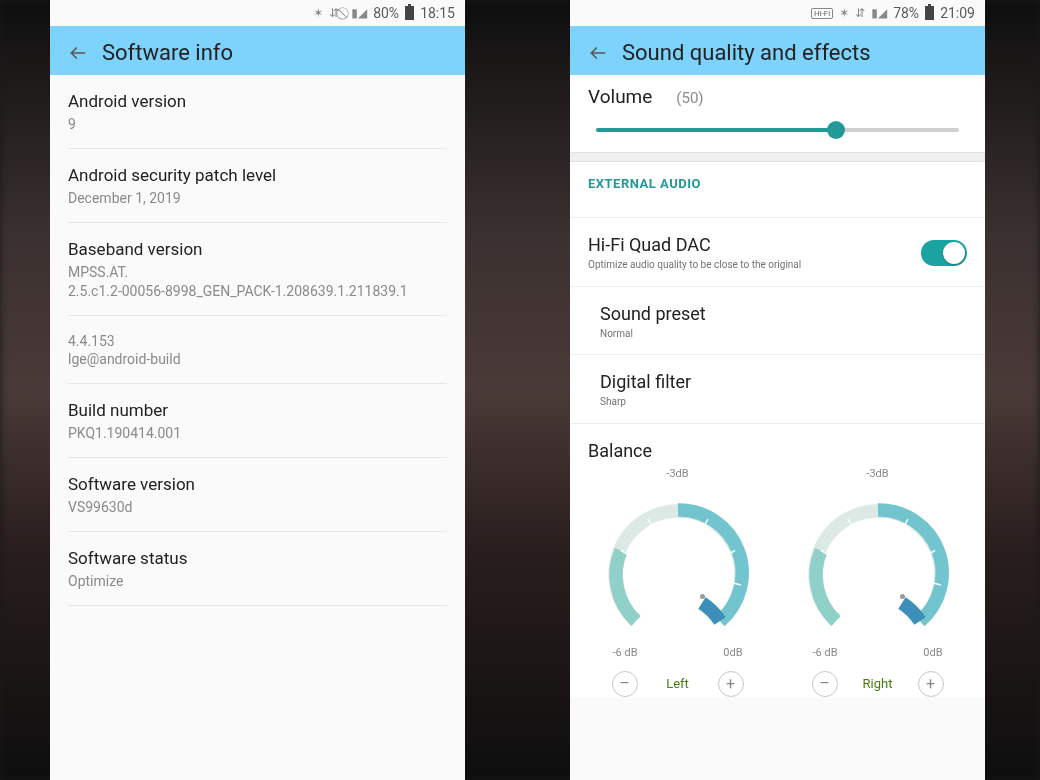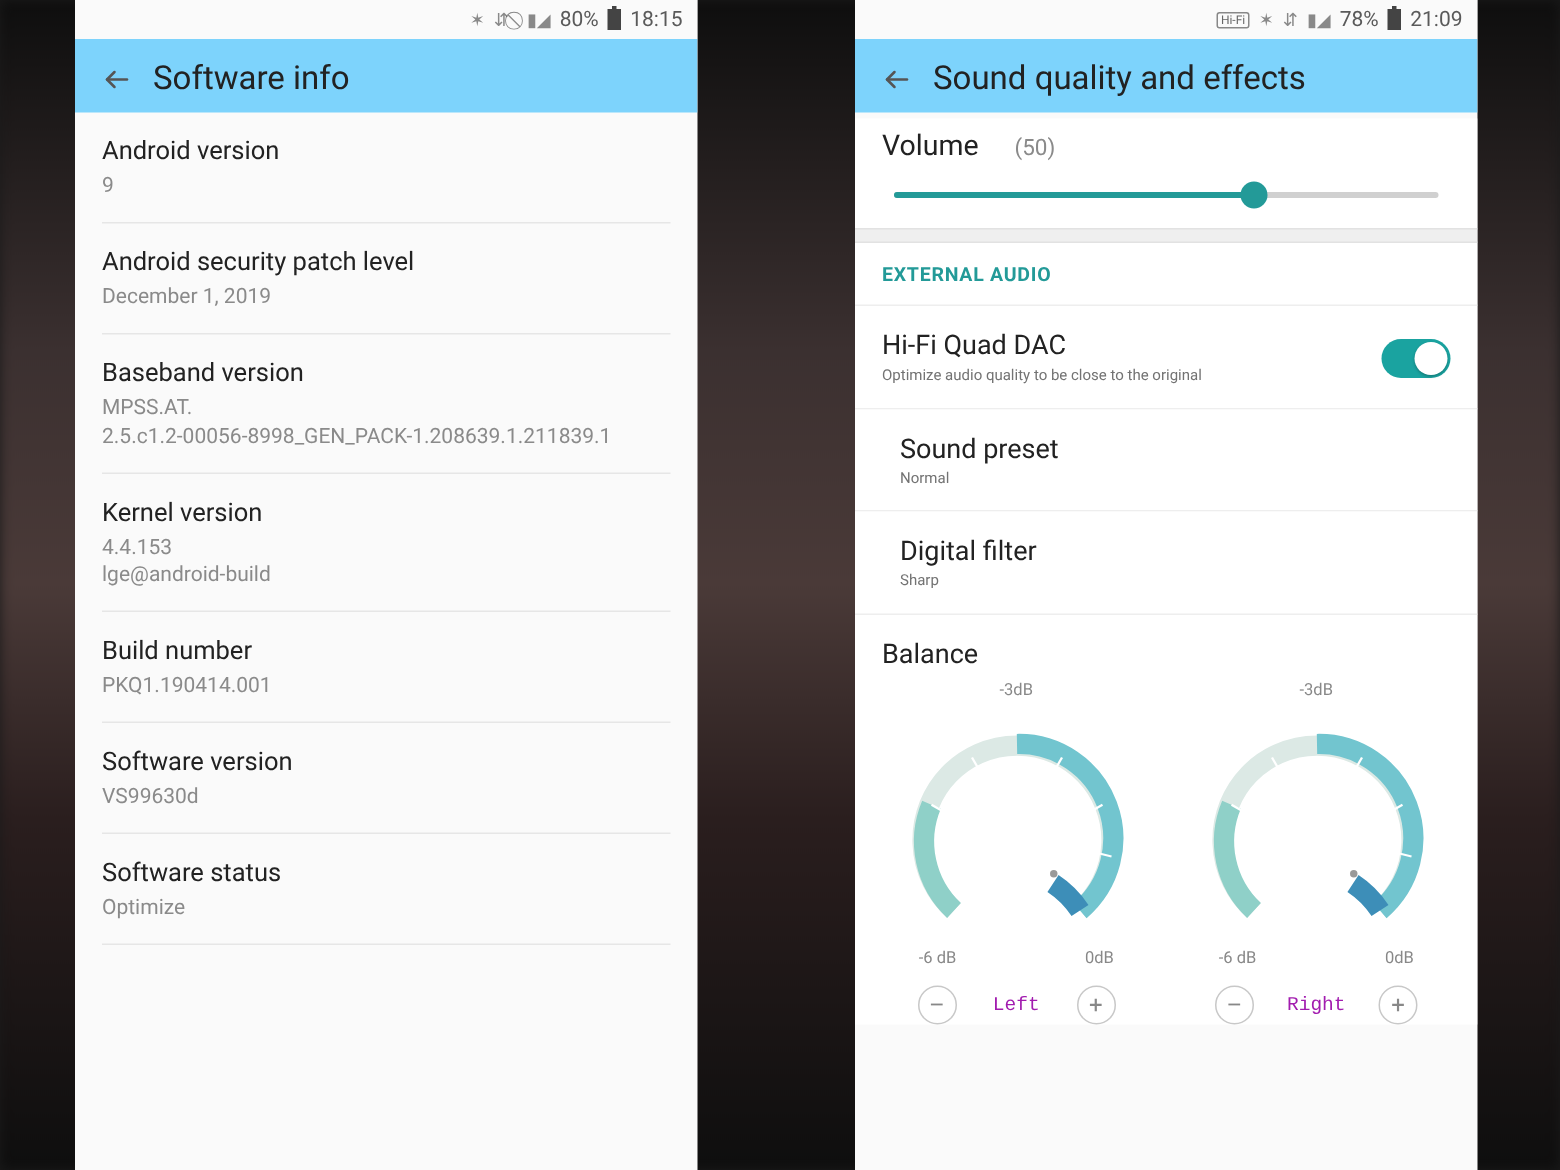--- a/index.html
+++ b/index.html
@@ -112,21 +112,21 @@
   .slider-thumb{
     position:absolute; left:66%; top:50%;
     width:18px;height:18px;border-radius:50%;
     background:#239a98; transform:translate(-50%,-50%);
   }
 
   .section-gap{ height:10px; background:#efefef; border-top:1px solid #e2e2e2; border-bottom:1px solid #e2e2e2;}
   .section-header{
     font-size:13px; font-weight:700; letter-spacing:.5px;
     color:#239a98;
-    padding:14px 18px 12px 18px;
+    padding:14px 18px 26px 18px;
     background:#fff;
     border-bottom:1px solid #eee;
   }
 
   .setting-row{
     padding:16px 18px 14px 18px;
     border-bottom:1px solid #eee;
     background:#fff;
     display:flex; align-items:flex-start; gap:12px;
   }
@@ -162,21 +162,21 @@
     left:65%; top:64%;
   }
   .db-row{display:flex;justify-content:space-between;width:130px;font-size:11px;color:#888;margin-top:-2px;}
   .dial-footer{display:flex;align-items:center;justify-content:center;gap:22px;margin-top:12px;}
   .round-btn{
     width:26px;height:26px;border-radius:50%;
     border:1px solid #c8c8c8;
     display:flex;align-items:center;justify-content:center;
     color:#888;font-size:16px;background:#fff;
   }
-  .side-label{font-size:13px;color:#a21caf;min-width:36px;text-align:center;font-family:Liberation Mono, monospace;}
+  .side-label{font-size:13px;color:#4d7c0f;min-width:36px;text-align:center;}
 </style>
 </head>
 <body>
 
 <div class="bg"></div>
 
 <div class="phone phone-left">
   <div class="statusbar">
     <span class="ico">✶</span>
     <span class="ico">⇵</span>
@@ -205,21 +205,20 @@
     <div class="list-row">
       <div class="row-title">Android security patch level</div>
       <div class="row-sub">December 1, 2019</div>
     </div>
     <div class="list-row">
       <div class="row-title">Baseband version</div>
       <div class="row-sub" style="white-space:pre-line">MPSS.AT.
 2.5.c1.2-00056-8998_GEN_PACK-1.208639.1.211839.1</div>
     </div>
     <div class="list-row">
-      <div class="row-title">Kernel version</div>
       <div class="row-sub" style="white-space:pre-line">4.4.153
 lge@android-build</div>
     </div>
     <div class="list-row">
       <div class="row-title">Build number</div>
       <div class="row-sub">PKQ1.190414.001</div>
     </div>
     <div class="list-row">
       <div class="row-title">Software version</div>
       <div class="row-sub">VS99630d</div>

